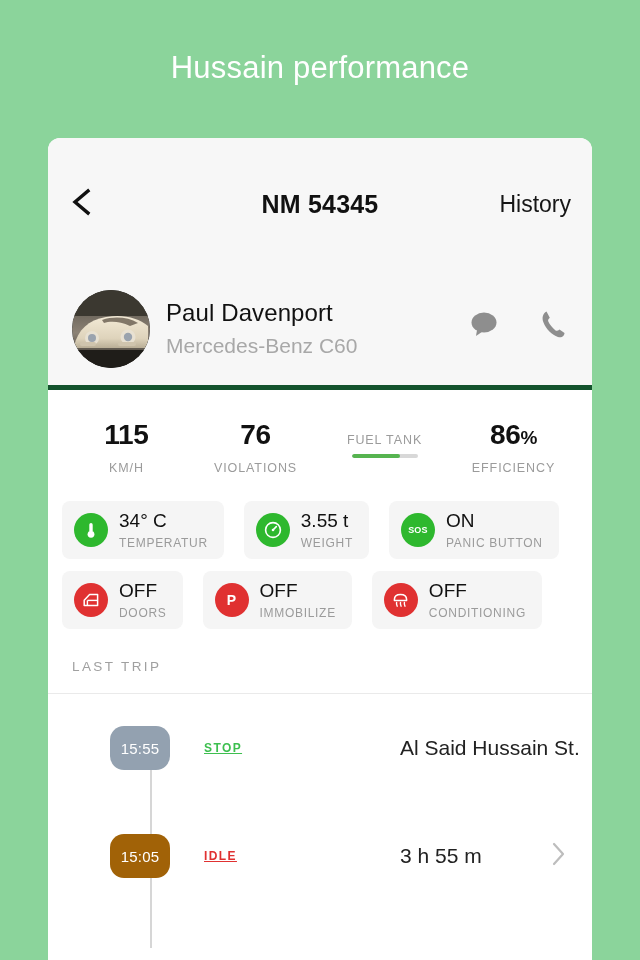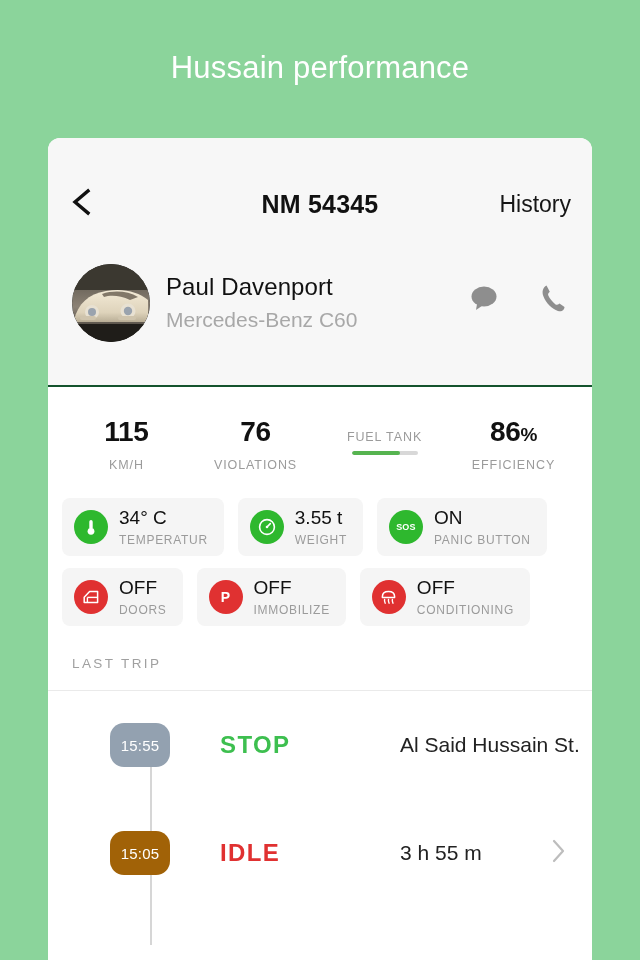--- a/index.html
+++ b/index.html
@@ -37,21 +37,21 @@
     width: 544px;
     height: 822px;
     background: #ffffff;
     border-radius: 12px 12px 0 0;
     overflow: hidden;
   }
 
   
   .card-top {
     background: #F7F7F7;
-    border-bottom: 2px solid #14532d;
+    border-bottom: 5px solid #14532d;
     height: 247px;
     position: relative;
   }
 
   .nav-bar {
     position: absolute;
     top: 0;
     left: 0;
     width: 544px;
     height: 126px;
@@ -84,21 +84,21 @@
     top: 53px;
     font-size: 23px;
     color: #161616;
     font-weight: 400;
     cursor: pointer;
   }
 
   
   .driver-row {
     position: absolute;
-    top: 125px;
+    top: 151px;
     left: 0;
     width: 544px;
     height: 90px;
   }
   .avatar {
     position: absolute;
     left: 24px;
     top: 1px;
     width: 78px;
     height: 78px;
@@ -178,21 +178,21 @@
     background: #56B450;
     border-radius: 2px;
   }
 
   
   .chips {
     padding: 26px 14px 0 14px;
   }
   .chip-row {
     display: flex;
-    gap: 14px;
+    gap: 20px;
     margin-bottom: 12px;
   }
   .chip {
     background: #F5F5F5;
     border-radius: 8px;
     height: 58px;
     display: flex;
     align-items: center;
     padding: 0 16px 0 12px;
     cursor: pointer;
@@ -281,24 +281,25 @@
     color: #ffffff;
     font-size: 15px;
     letter-spacing: 0.2px;
     z-index: 2;
   }
   .time-pill.grey { background: #93A1B0; }
   .time-pill.red  { background: #a16207; }
 
   .trip-status {
     position: absolute;
-    left: 172px;
-    font-size: 24px;
+    left: 156px;
+    font-size: 12px;
     font-weight: 700;
     letter-spacing: 1.4px;
+    text-decoration: underline;
   }
   .trip-status.green { color: #3DBF4F; }
   .trip-status.red   { color: #E03131; }
 
   .trip-detail {
     position: absolute;
     left: 330px;
     font-size: 21px;
     color: #222222;
     margin-left: 22px;

